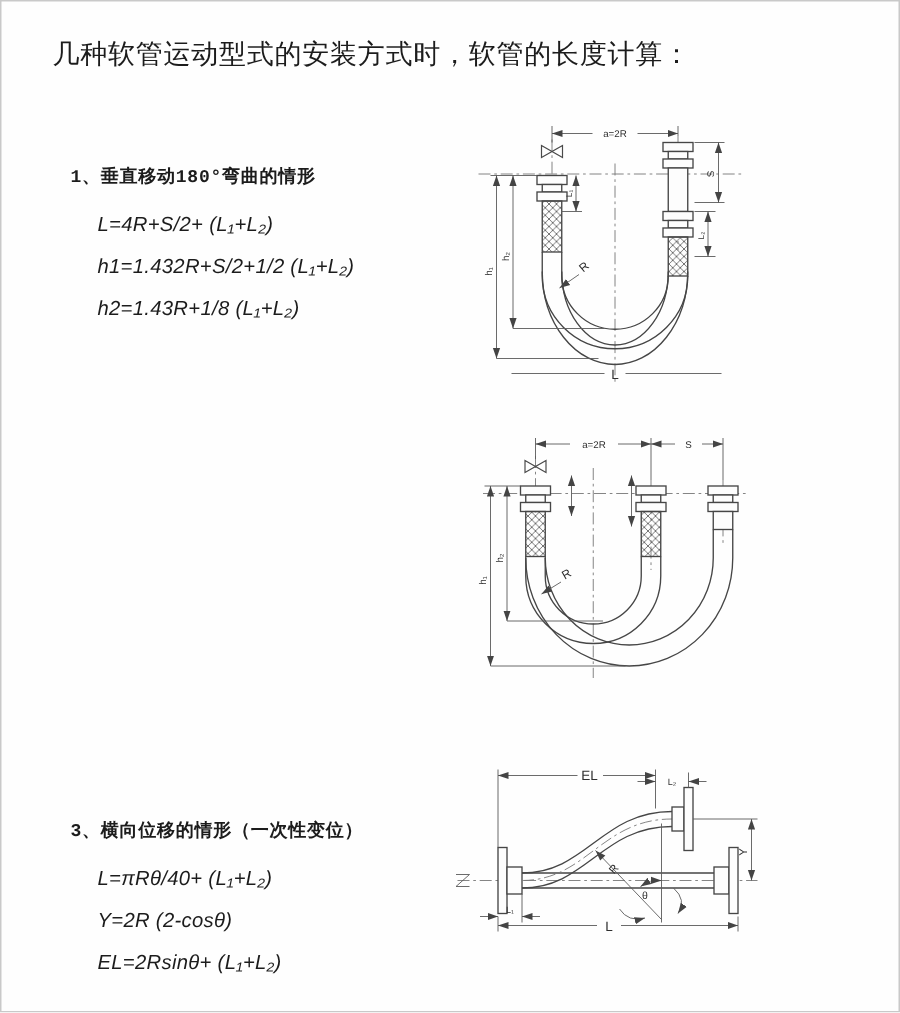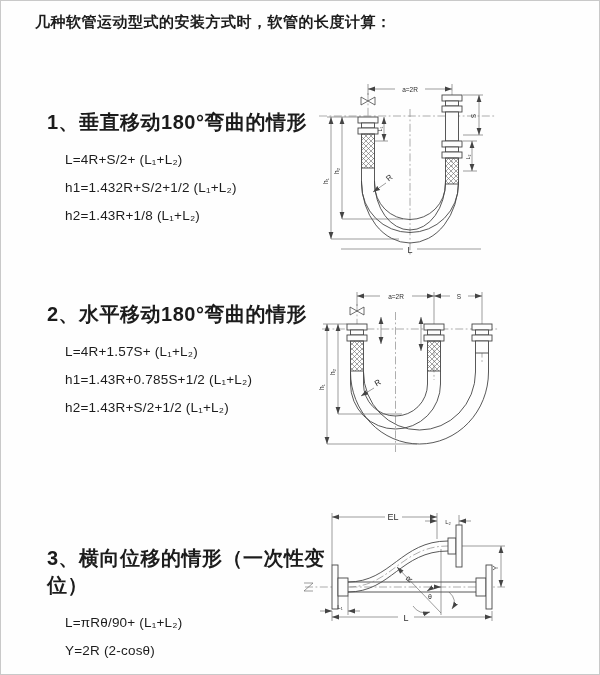--- a/index.html
+++ b/index.html
@@ -1,22 +1,22 @@
 <!DOCTYPE html>
 <html><head>
 <meta charset="utf-8">
 <style>
   html,body{margin:0;padding:0;background:#fff;}
   .page{position:relative;width:600px;height:675px;background:#fefefe;overflow:hidden;
         border:1px solid #c9c9c9;box-sizing:border-box;
         font-family:"Liberation Sans","DejaVu Sans",sans-serif;color:#1c1c1c;}
-  .title{position:absolute;left:34px;top:12px;font-size:15px;font-weight:700;letter-spacing:.5px;}
+  .title{position:absolute;left:34px;top:23px;font-size:18px;font-weight:400;letter-spacing:.5px;}
   .sec{position:absolute;left:46px;width:280px;}
-  .heading{font-size:20px;font-weight:600;margin-bottom:9px;letter-spacing:.5px;}
-  .formula{font-size:13.5px;font-weight:400;margin-left:18px;height:28px;display:flex;align-items:center;letter-spacing:.2px;}
+  .heading{font-size:12px;font-weight:600;margin-bottom:9px;letter-spacing:.5px;font-family:Liberation Mono, monospace;}
+  .formula{font-size:13.5px;font-weight:400;margin-left:18px;height:28px;display:flex;align-items:center;letter-spacing:.2px;font-style:italic;}
   svg.diag{position:absolute;}
   svg text{font-family:"Liberation Sans","DejaVu Sans",sans-serif;fill:#2e2e2e;}
   .ln{stroke:#4a4a4a;stroke-width:.8;fill:none}
   .thin{stroke:#5a5a5a;stroke-width:.6;fill:none}
   .cl{stroke:#777;stroke-width:.6;fill:none;stroke-dasharray:8 2.5 1.8 2.5}
   .hose{stroke:#464646;stroke-width:.9;fill:none}
   .fit{fill:#fdfdfd;stroke:#464646;stroke-width:.9}
   .braid{stroke:#464646;stroke-width:.9}
 </style>
 </head>
@@ -26,31 +26,26 @@
 
   <div class="title">几种软管运动型式的安装方式时，软管的长度计算：</div>
 
   <section class="sec" style="top:108px">
     <div class="heading">1、垂直移动180°弯曲的情形</div>
     <div class="formula">L=4R+S/2+ (L₁+L₂)</div>
     <div class="formula">h1=1.432R+S/2+1/2 (L₁+L₂)</div>
     <div class="formula">h2=1.43R+1/8 (L₁+L₂)</div>
   </section>
 
-  <section class="sec" style="top:300px">
-    <div class="heading">2、水平移动180°弯曲的情形</div>
-    <div class="formula">L=4R+1.57S+ (L₁+L₂)</div>
-    <div class="formula">h1=1.43R+0.785S+1/2 (L₁+L₂)</div>
-    <div class="formula">h2=1.43R+S/2+1/2 (L₁+L₂)</div>
-  </section>
 
   <section class="sec" style="top:544px">
     <div class="heading">3、横向位移的情形（一次性变位）</div>
-    <div class="formula">L=πRθ/90+ (L₁+L₂)</div>
+    <div class="formula">L=πRθ/40+ (L₁+L₂)</div>
     <div class="formula">Y=2R (2-cosθ)</div>
+    <div class="formula">EL=2Rsinθ+ (L₁+L₂)</div>
   </section>
 
   <svg class="diag" style="left:310px;top:70px" width="225" height="190" viewBox="0 0 225 190">
     <defs>
       <pattern id="hp1" width="5" height="5" patternUnits="userSpaceOnUse">
         <path d="M0,0 L5,5 M5,0 L0,5" stroke="#666" stroke-width="0.6"></path>
       </pattern>
       <marker id="ae1" markerWidth="9" markerHeight="7" refX="7" refY="3" orient="auto" markerUnits="userSpaceOnUse">
         <path d="M0,0.6 L7,3 L0,5.4 Z" fill="#444"></path>
       </marker>

